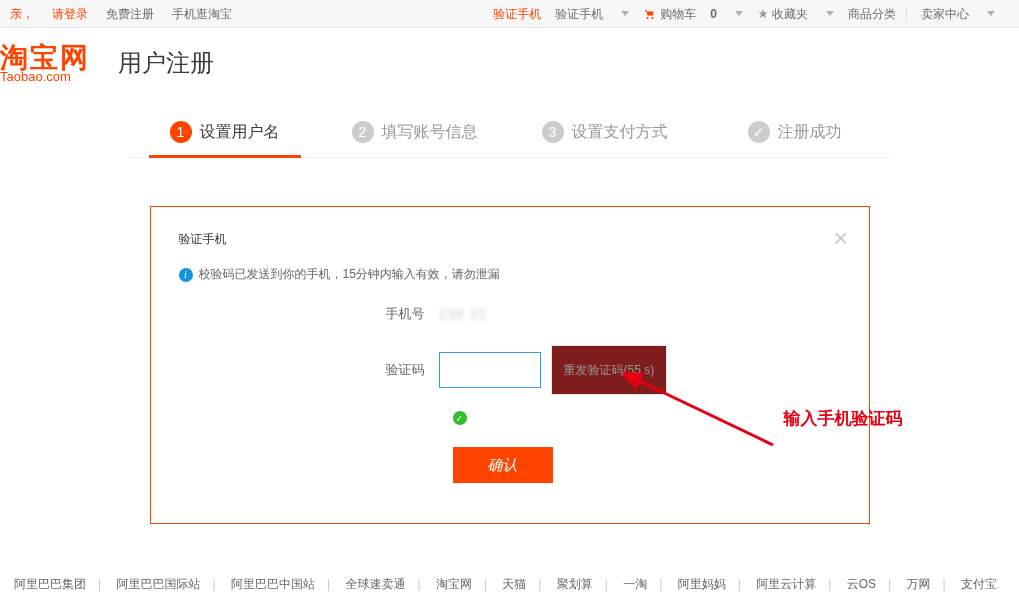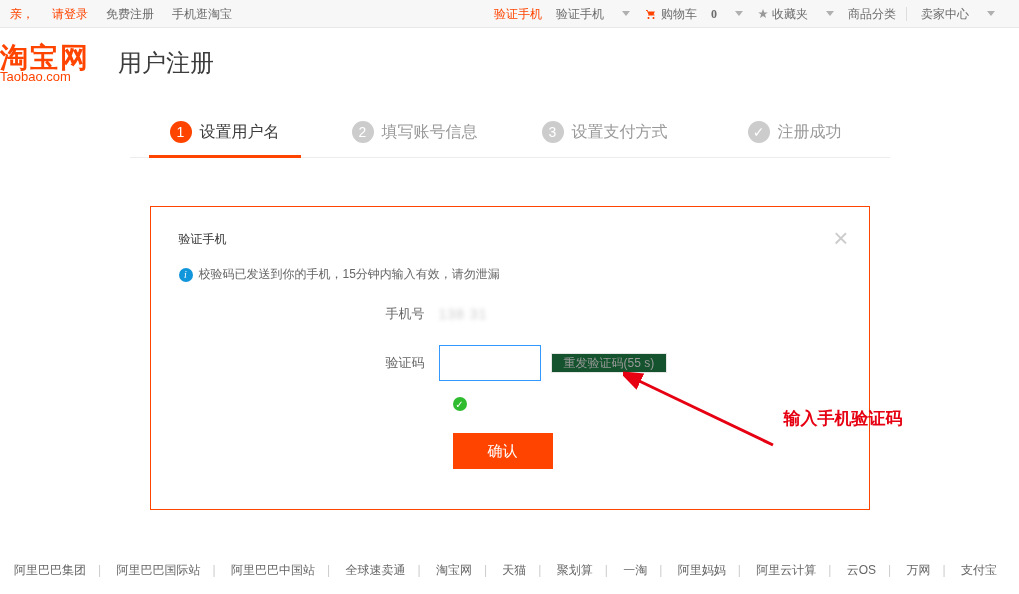--- a/index.html
+++ b/index.html
@@ -1,19 +1,19 @@
 <!DOCTYPE html>
 <html><head>
 <meta charset="utf-8">
 <style>
   *{box-sizing:border-box;margin:0;padding:0;}
   body{font-family:"Microsoft YaHei","SimSun",Arial,sans-serif;font-size:12px;color:#333;background:#fff;width:1019px;}
   a{text-decoration:none;color:#6c6c6c;}
   
-  .topbar{height:28px;line-height:28px;background:#f7f7f7;border-bottom:1px solid #e8e8e8;padding:0 10px;display:flex;justify-content:space-between;font-family:Liberation Serif, serif;}
+  .topbar{height:28px;line-height:28px;background:#f7f7f7;border-bottom:1px solid #e8e8e8;padding:0 10px;display:flex;justify-content:space-between;}
   .top-left,.top-right{display:flex;align-items:center;gap:0;}
   .top-left span,.top-right span{margin-right:18px;cursor:pointer;color:#6c6c6c;}
   .top-right span{margin-right:14px;display:inline-flex;align-items:center;}
   .orange{color:#f40!important;}
   .cart-count{color:#f40;font-weight:bold;}
   .chev{display:inline-block;width:0;height:0;border-left:4px solid transparent;border-right:4px solid transparent;border-top:5px solid #b0b0b0;margin-left:4px;}
   .sep{border-left:1px solid #ddd;height:14px;margin:0 8px 0 -4px;}
   
   .header{padding:16px 0 10px 0;display:flex;align-items:flex-end;}
   .logo{width:110px;}
@@ -31,24 +31,24 @@
   
   .panel{width:720px;margin:48px auto 40px;border:1px solid #f40;padding:24px 28px 40px;position:relative;}
   .panel-title{font-size:12px;color:#333;margin-bottom:18px;}
   .close-x{position:absolute;right:20px;top:18px;font-size:26px;color:#ccc;cursor:pointer;font-weight:200;line-height:1;}
   .info-line{display:flex;align-items:center;color:#666;font-size:12px;margin-bottom:22px;}
   .info-ico{width:14px;height:14px;border-radius:50%;background:#1296db;color:#fff;display:inline-flex;align-items:center;justify-content:center;font-size:10px;margin-right:6px;font-style:italic;font-family:Georgia;}
   .row{display:flex;align-items:center;margin-bottom:22px;}
   .lbl{width:260px;text-align:right;padding-right:14px;color:#666;font-size:13px;}
   .val-phone{color:#ccc;font-size:14px;letter-spacing:1px;filter:blur(2px);}
   .code-input{width:102px;height:36px;border:1px solid #39f;outline:none;padding:0 8px;font-size:14px;}
-  .resend{height:20px;padding:0 12px;background:#14532d;border:1px solid #e6e6e6;color:#999;font-size:12px;margin-left:10px;cursor:default;display:inline-flex;align-items:center;}
+  .resend{height:50px;padding:0 12px;background:#7f1d1d;border:1px solid #e6e6e6;color:#999;font-size:12px;margin-left:10px;cursor:default;display:inline-flex;align-items:center;}
   .success-line{display:flex;align-items:center;margin-left:274px;color:#666;font-size:12px;margin-top:-6px;margin-bottom:22px;}
   .ok-ico{width:14px;height:14px;border-radius:50%;background:#2fbd2f;color:#fff;display:inline-flex;align-items:center;justify-content:center;font-size:10px;margin-right:6px;}
-  .confirm-btn{margin-left:274px;width:100px;height:36px;background:#f40;color:#fff;border:none;font-size:15px;cursor:pointer;}
+  .confirm-btn{margin-left:274px;width:100px;height:36px;background:#f40;color:#fff;border:none;font-size:15px;cursor:pointer;font-style:italic;}
   
   .annot{position:absolute;right:-34px;top:200px;pointer-events:none;}
   .annot-text{color:#e60012;font-size:17px;font-weight:bold;white-space:nowrap;}
   .annot svg{position:absolute;right:120px;top:-40px;}
   
   .footer{padding:12px 8px 30px;color:#666;}
   .footer span{margin:0 6px;}
   .footer .fsep{color:#ccc;}
 </style>
 </head>

